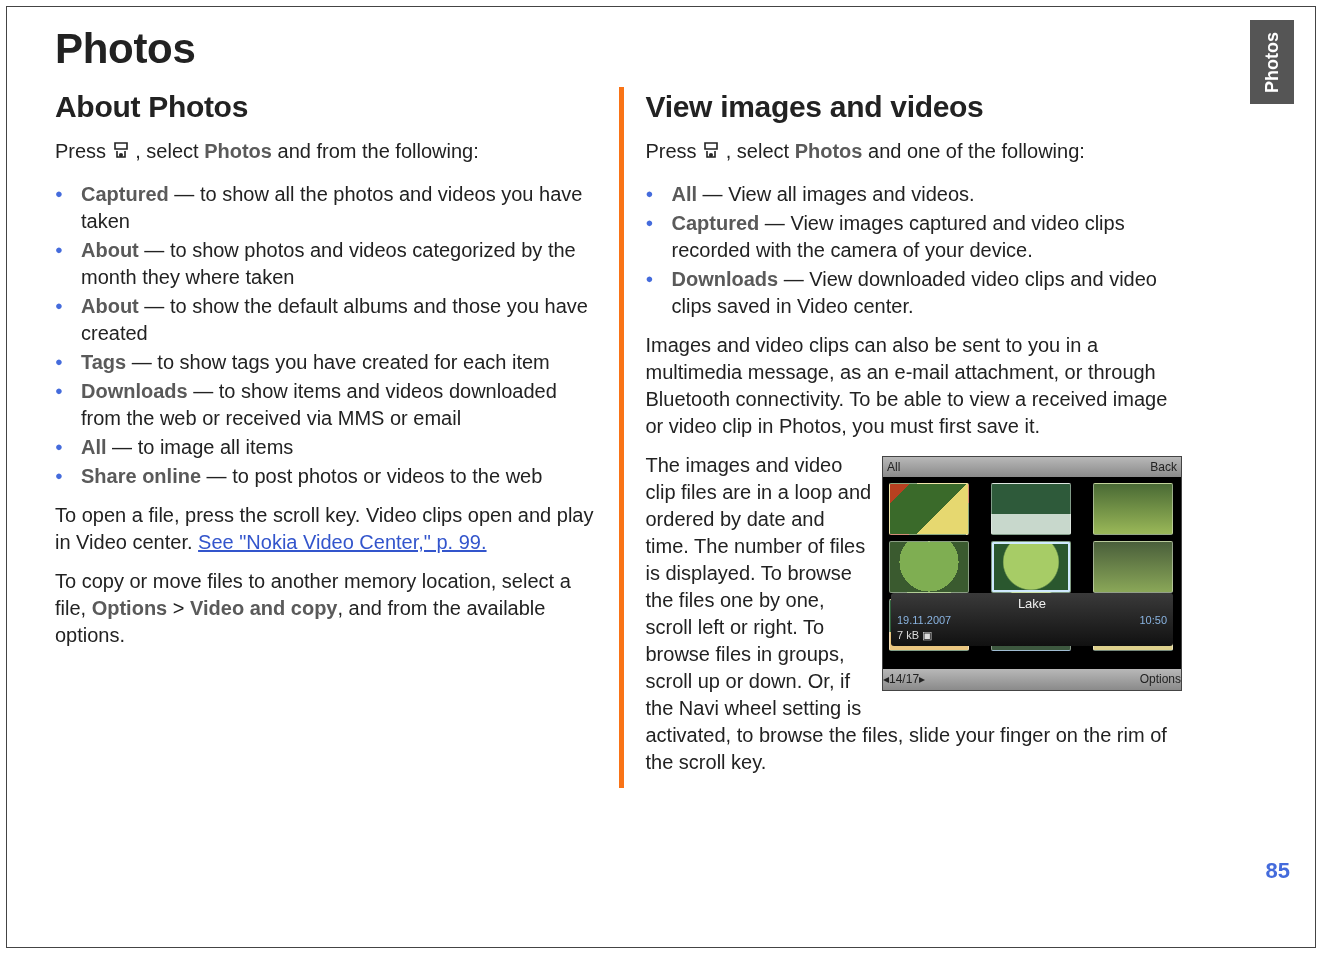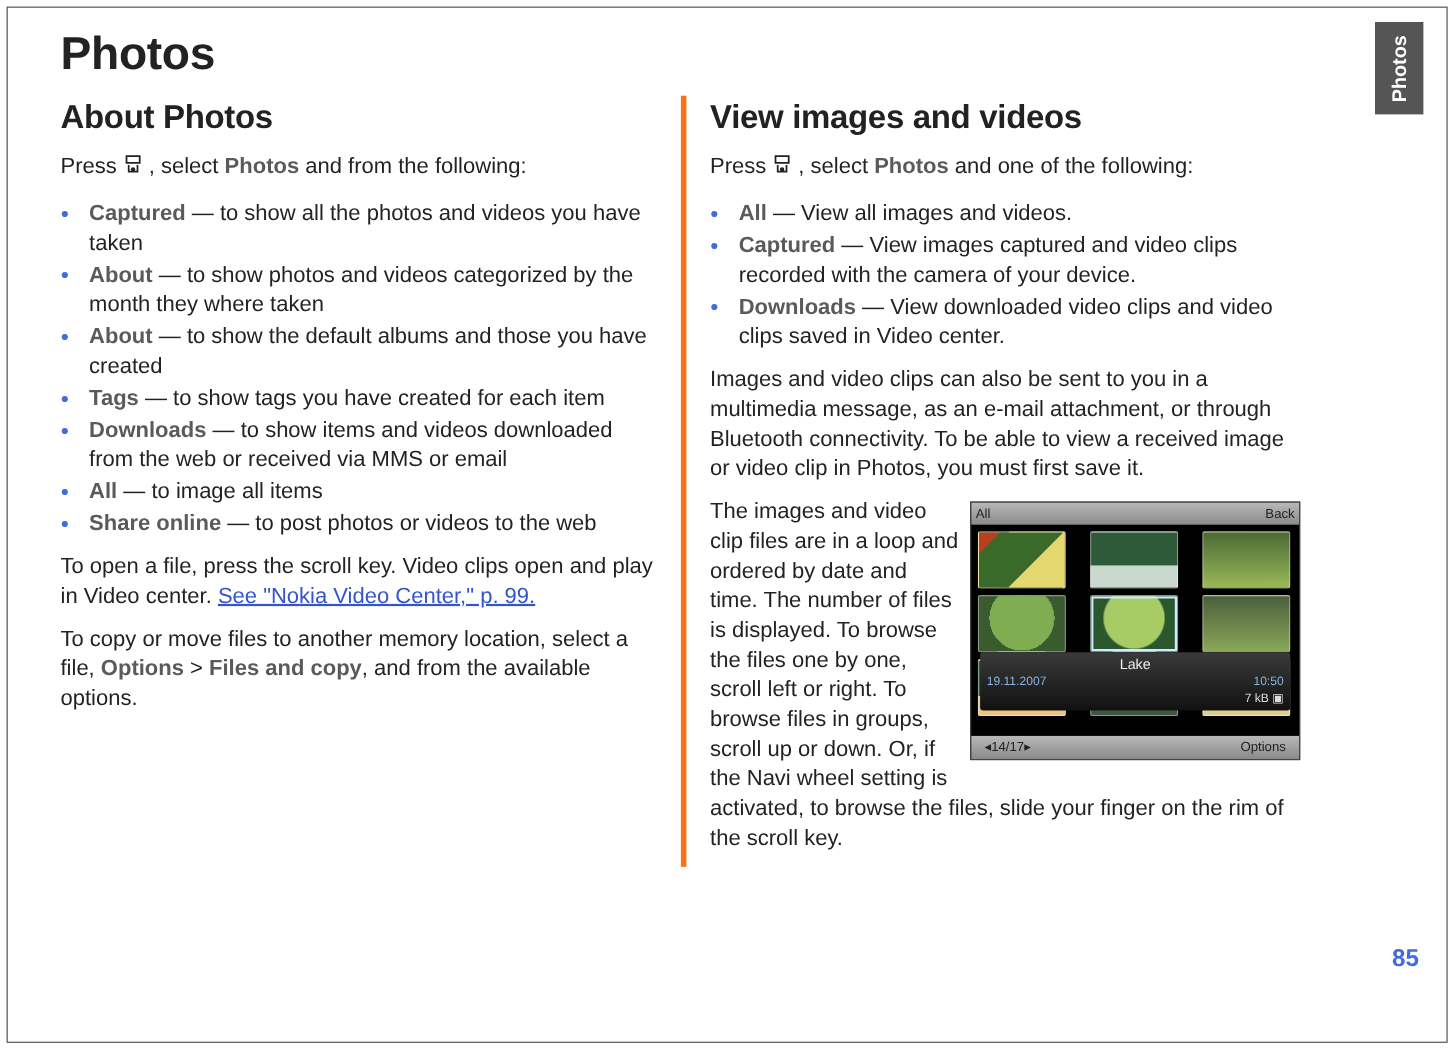--- a/index.html
+++ b/index.html
@@ -194,32 +194,32 @@
     font-size: 13px;
     color: #eee;
   }
   .fi-caption-bar .row2 {
     display: flex;
     justify-content: space-between;
     font-size: 11px;
     color: #89b3e0;
   }
   .fi-caption-bar .row3 {
-    text-align: right;
+    text-align: left;
     font-size: 11px;
     color: #ddd;
   }
   .fi-footer {
     position: absolute;
     left: 0; right: 0; bottom: 0;
     display: flex;
     justify-content: space-between;
     background: linear-gradient(#b8b8b8,#8a8a8a);
     color: #222;
-    padding: 2px 12px;
+    padding: 2px 0;
     font-size: 12px;
   }
 </style>
 </head>
 <body>
 
 <div class="page-border"></div>
 
 <div class="side-tab">
   <span>Photos</span>
@@ -256,21 +256,21 @@
         <li><span class="term">All</span><span>  — </span><span>to image all items</span></li>
         <li><span class="term">Share online</span><span>  — </span><span>to post photos or videos to the web</span></li>
       </ul>
 
 
       <p>
         <span>To open a file, press the scroll key. Video clips open and play in Video center. </span><a class="xref" href="#">See "Nokia Video Center," p. 99.</a>
       </p>
 
       <p>
-        <span>To copy or move files to another memory location, select a file, </span><span class="term">Options</span><span>  &gt;  </span><span class="term">Files and copy</span><span>, and from the available options.</span>
+        <span>To copy or move files to another memory location, select a file, </span><span class="term">Options</span><span>  &gt;  </span><span class="term">Video and copy</span><span>, and from the available options.</span>
       </p>
     </div>
 
     <div class="col col-right">
       <h2>View images and videos</h2>
 
       <p>
         <span>Press </span>
         <span class="menu-key-icon">
           <svg viewBox="0 0 18 20">

